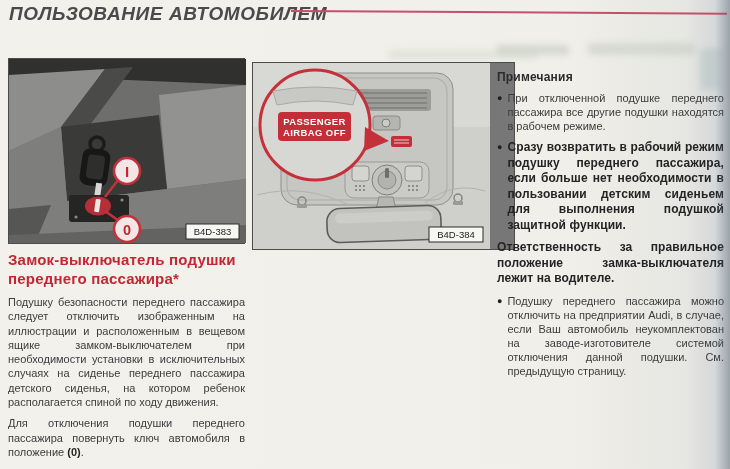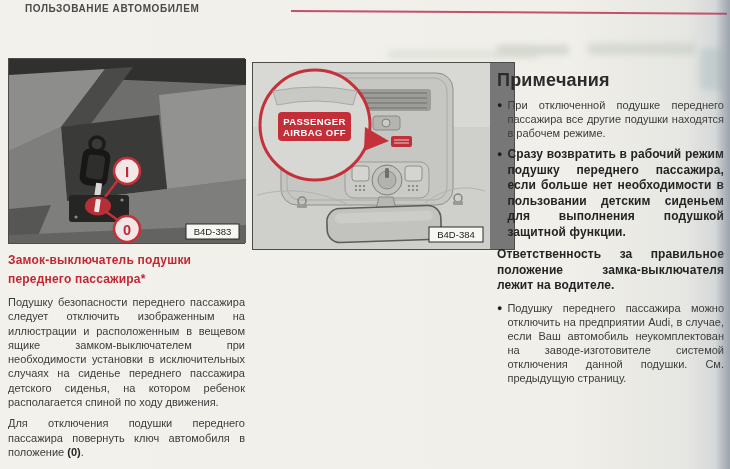--- a/index.html
+++ b/index.html
@@ -3,21 +3,21 @@
 <meta charset="utf-8">
 <style>
   html,body{margin:0;padding:0;background:#888;}
   .page{
     position:relative;width:730px;height:469px;overflow:hidden;
     background:linear-gradient(90deg,#f2f1ec 0%,#f0efe9 78%,#e6e6e2 94%,#cdd2d4 100%);
     font-family:"Liberation Sans",sans-serif;color:#3b3b3b;
   }
   
   .hdr-title{
-    position:absolute;left:25px;top:3px;font-size:10px;
+    position:absolute;left:9px;top:3px;font-size:19px;font-style:italic;
     font-weight:600;letter-spacing:.6px;color:#4a4a4a;white-space:nowrap;
   }
   .hdr-rule{
     position:absolute;left:291px;top:10px;width:436px;height:2px;
     background:#c4506a;transform:rotate(.35deg);transform-origin:left center;
   }
   
   .smudge{position:absolute;filter:blur(3px);border-radius:4px;}
   .sm1{left:497px;top:45px;width:72px;height:10px;background:#bcc6ba;opacity:.55;}
   .sm2{left:588px;top:43px;width:108px;height:12px;background:#c3cbc0;opacity:.55;}
@@ -28,29 +28,29 @@
     background:linear-gradient(to right,rgba(100,112,130,0),rgba(84,96,118,.42));
   }
   
   .col{position:absolute;}
   .col-left{left:8px;top:58px;width:237px;}
   .col-mid{left:252px;top:62px;width:263px;}
   .col-right{left:497px;top:70px;width:227px;}
   .figure{border:1px solid #4c4c4a;background:#777;line-height:0;}
   .figure svg{display:block;}
   h2.red{
-    margin:7px 0 0;font-size:12px;line-height:18.5px;font-weight:700;
+    margin:7px 0 0;font-size:15px;line-height:18.5px;font-weight:700;
     color:#c22733;letter-spacing:.2px;
   }
   p.body{
     margin:7px 0 0;font-size:11px;line-height:14.3px;text-align:justify;color:#3c3c3c;
   }
   p.body b{color:#242424;}
   h3.notes{
-    margin:0 0 2px;font-size:18px;font-weight:700;color:#2b2b2b;letter-spacing:.2px;
+    margin:0 0 2px;font-size:12px;font-weight:700;color:#2b2b2b;letter-spacing:.2px;
   }
   .bullet{display:flex;gap:5px;margin-top:7px;}
   .bullet .dot{font-size:9px;line-height:14px;color:#1e1e1e;flex:0 0 auto;}
   .bullet .bt{flex:1;font-size:11px;line-height:14px;text-align:justify;color:#3c3c3c;}
   .bullet.bold .dot{line-height:15.5px;}
   .bullet.bold .bt,p.note-bold{
     font-weight:700;font-size:12px;line-height:15.5px;color:#242424;letter-spacing:.1px;
   }
   p.note-bold{margin:7px 0 0;text-align:justify;}
 </style>

